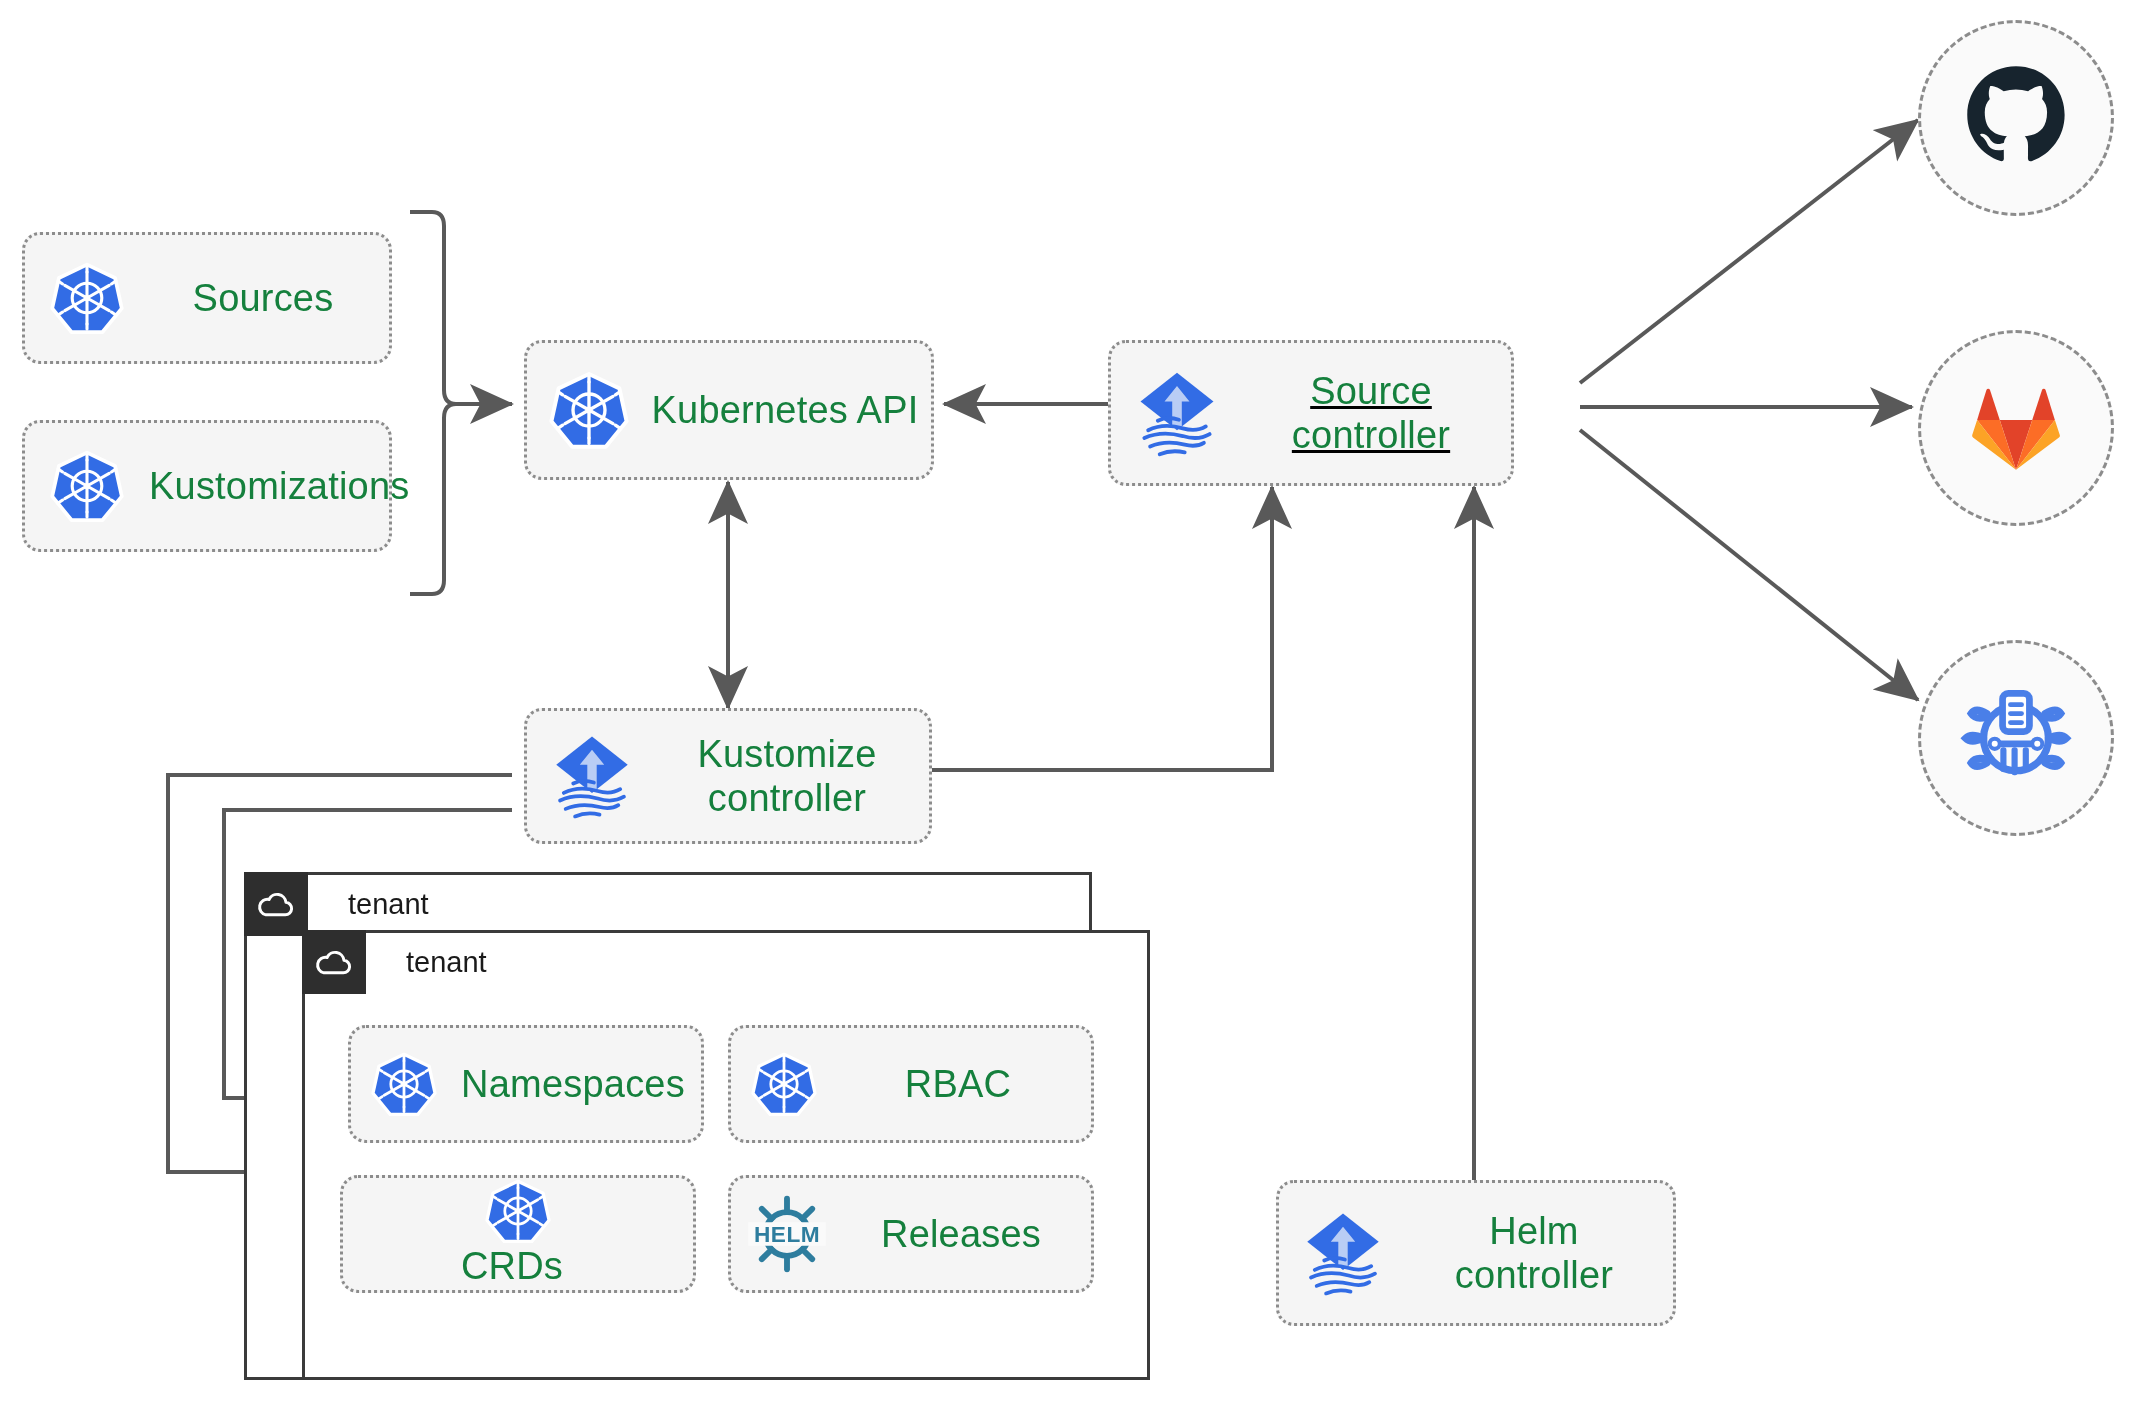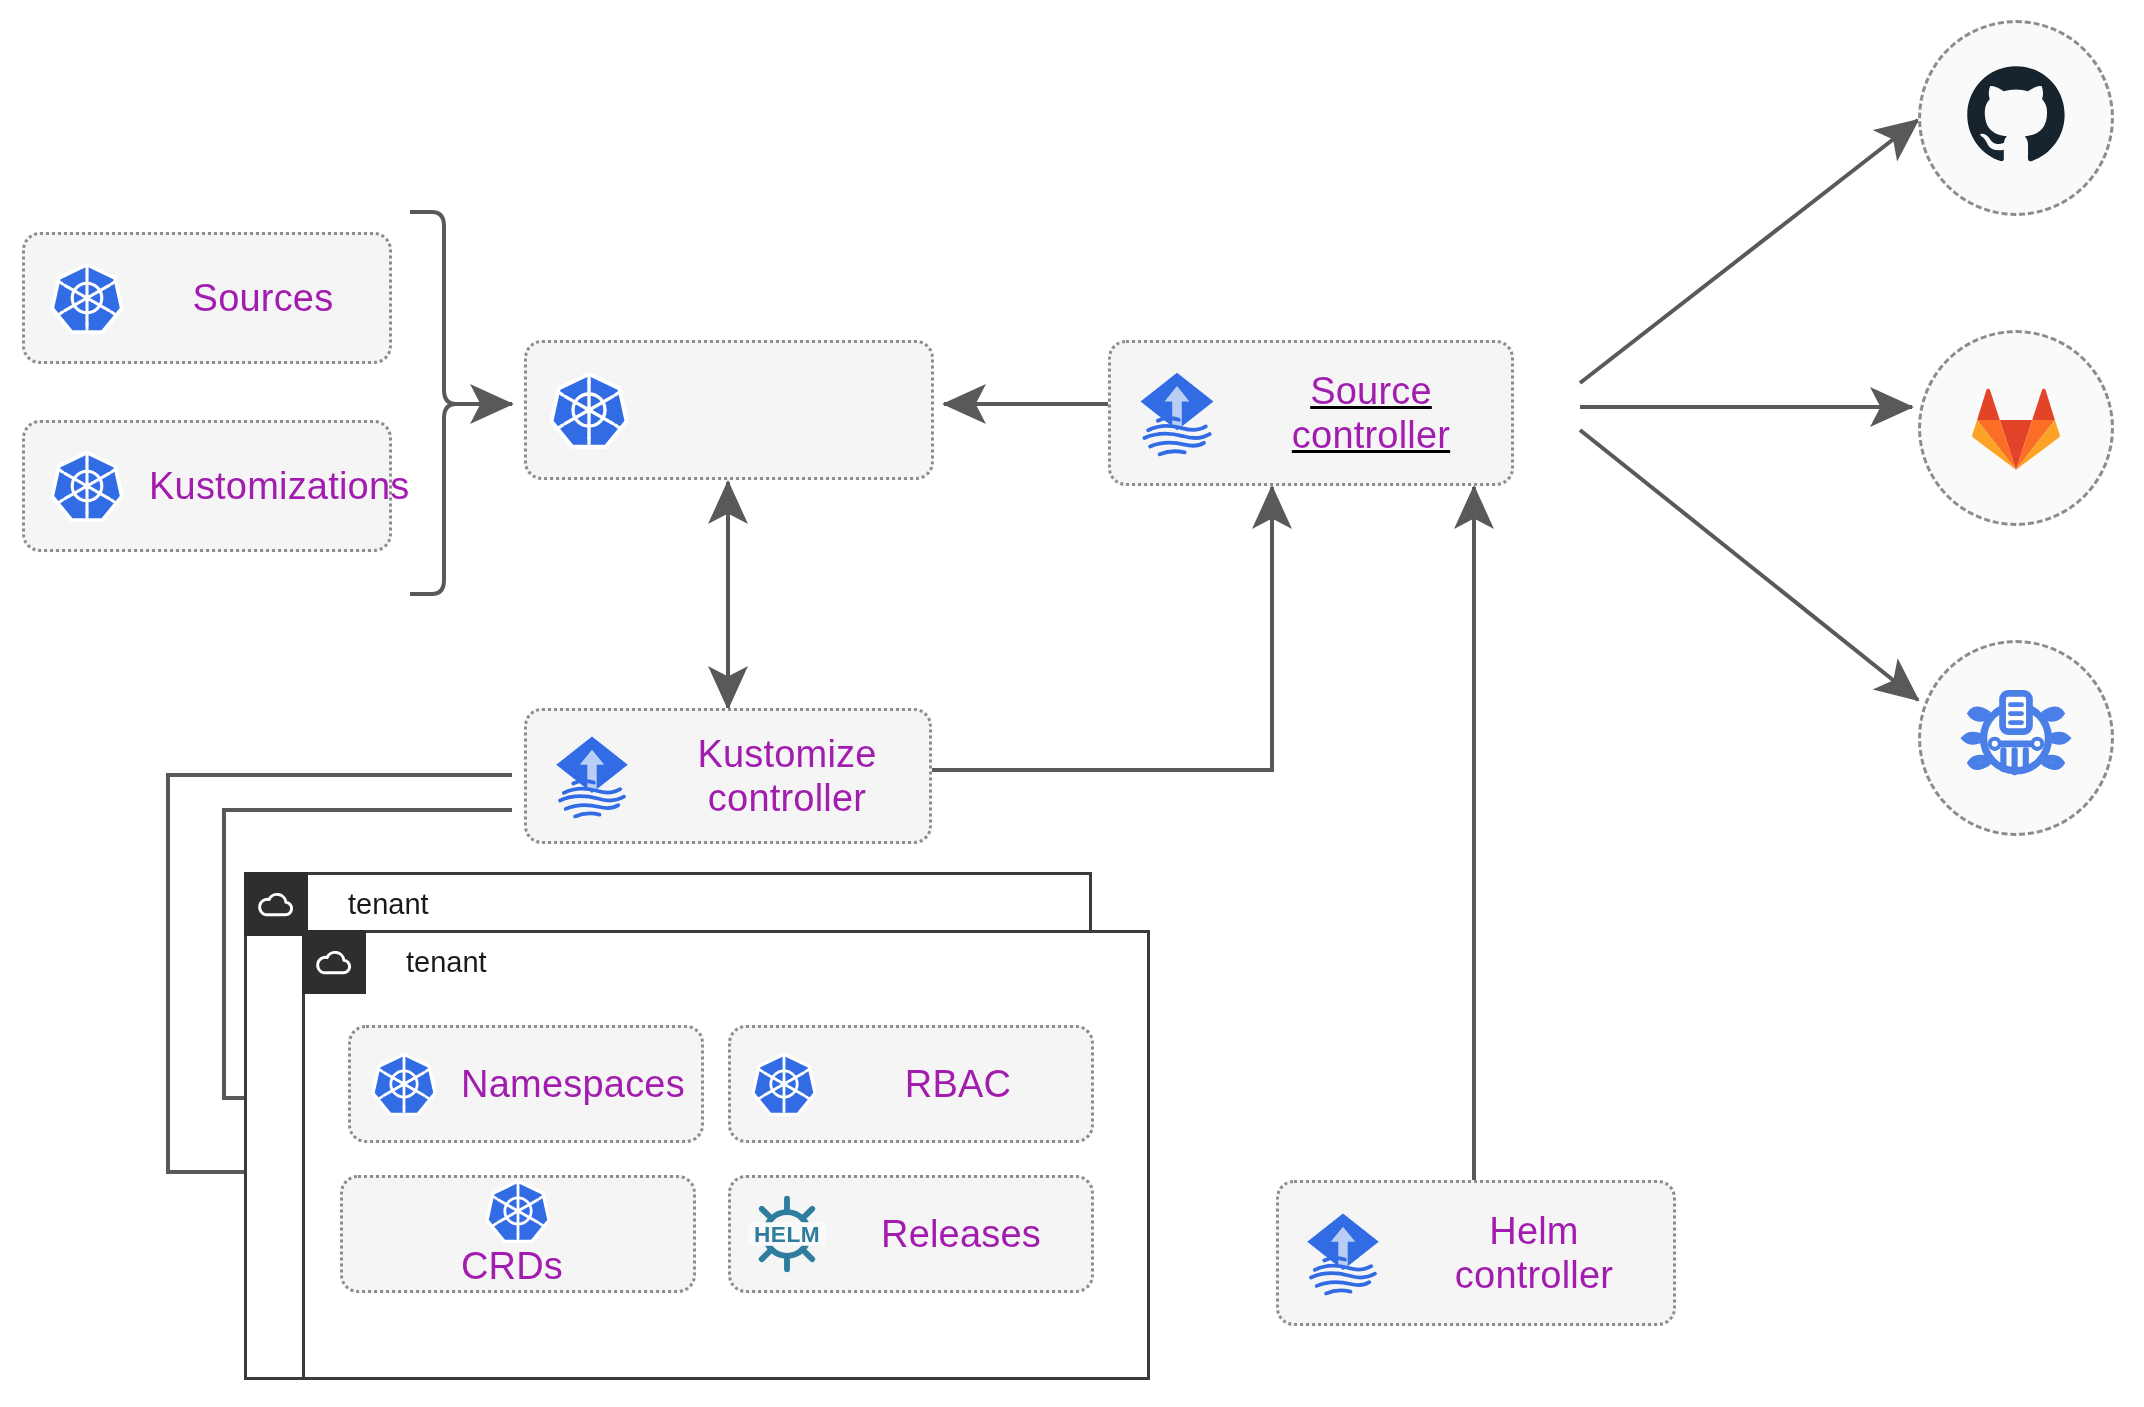--- a/index.html
+++ b/index.html
@@ -12,21 +12,21 @@
     background:#f5f5f5;
     border:3px dotted #8c8c8c;
     border-radius:18px;
     display:flex;
     align-items:center;
     box-sizing:border-box;
     z-index:6;
   }
   .node .ico{flex:0 0 auto;display:flex;align-items:center;justify-content:center;}
   .node .lbl{
-    flex:1 1 auto;text-align:center;color:#a21caf;
+    flex:1 1 auto;text-align:center;color:#15803d;
     font-size:38px;line-height:1.16;letter-spacing:.2px;
     padding-right:12px;
   }
   .node .lbl.two-line{font-size:38px;}
   
   .circle-node{
     position:absolute;border-radius:50%;
     background:#fafafa;border:3px dashed #8c8c8c;
     display:flex;align-items:center;justify-content:center;
     box-sizing:border-box;z-index:6;
@@ -177,20 +177,21 @@
             <line x1="50" y1="50" x2="20" y2="33"></line>
           <line x1="50" y1="15" x2="50" y2="8"></line>
             <line x1="83" y1="31" x2="89" y2="27"></line>
           <line x1="83" y1="69" x2="89" y2="73"></line>
             <line x1="50" y1="85" x2="50" y2="92"></line>
           <line x1="17" y1="69" x2="11" y2="73"></line>
             <line x1="17" y1="31" x2="11" y2="27"></line>
         </g>
       </svg>
     </span>
+    <span class="lbl">Kubernetes API</span>
   </div>
 
   <div class="node" style="left:1108px;top:340px;width:406px;height:146px;text-decoration:underline;">
     <span class="ico" style="width:132px;">
       <svg width="96" height="96" viewBox="0 0 100 100">
         <polygon points="50,8 88,38 50,68 12,38" fill="#326ce5"></polygon>
         <path d="M50,22 L63,38 L55,38 L55,66 L45,66 L45,38 L37,38 Z" fill="#b9cdf5"></path>
         <g stroke="#326ce5" stroke-width="4" fill="none" stroke-linecap="round">
           <path d="M30,58 Q40,53 52,57"></path>
           <path d="M20,68 Q36,60 56,66 Q70,70 80,64"></path>

